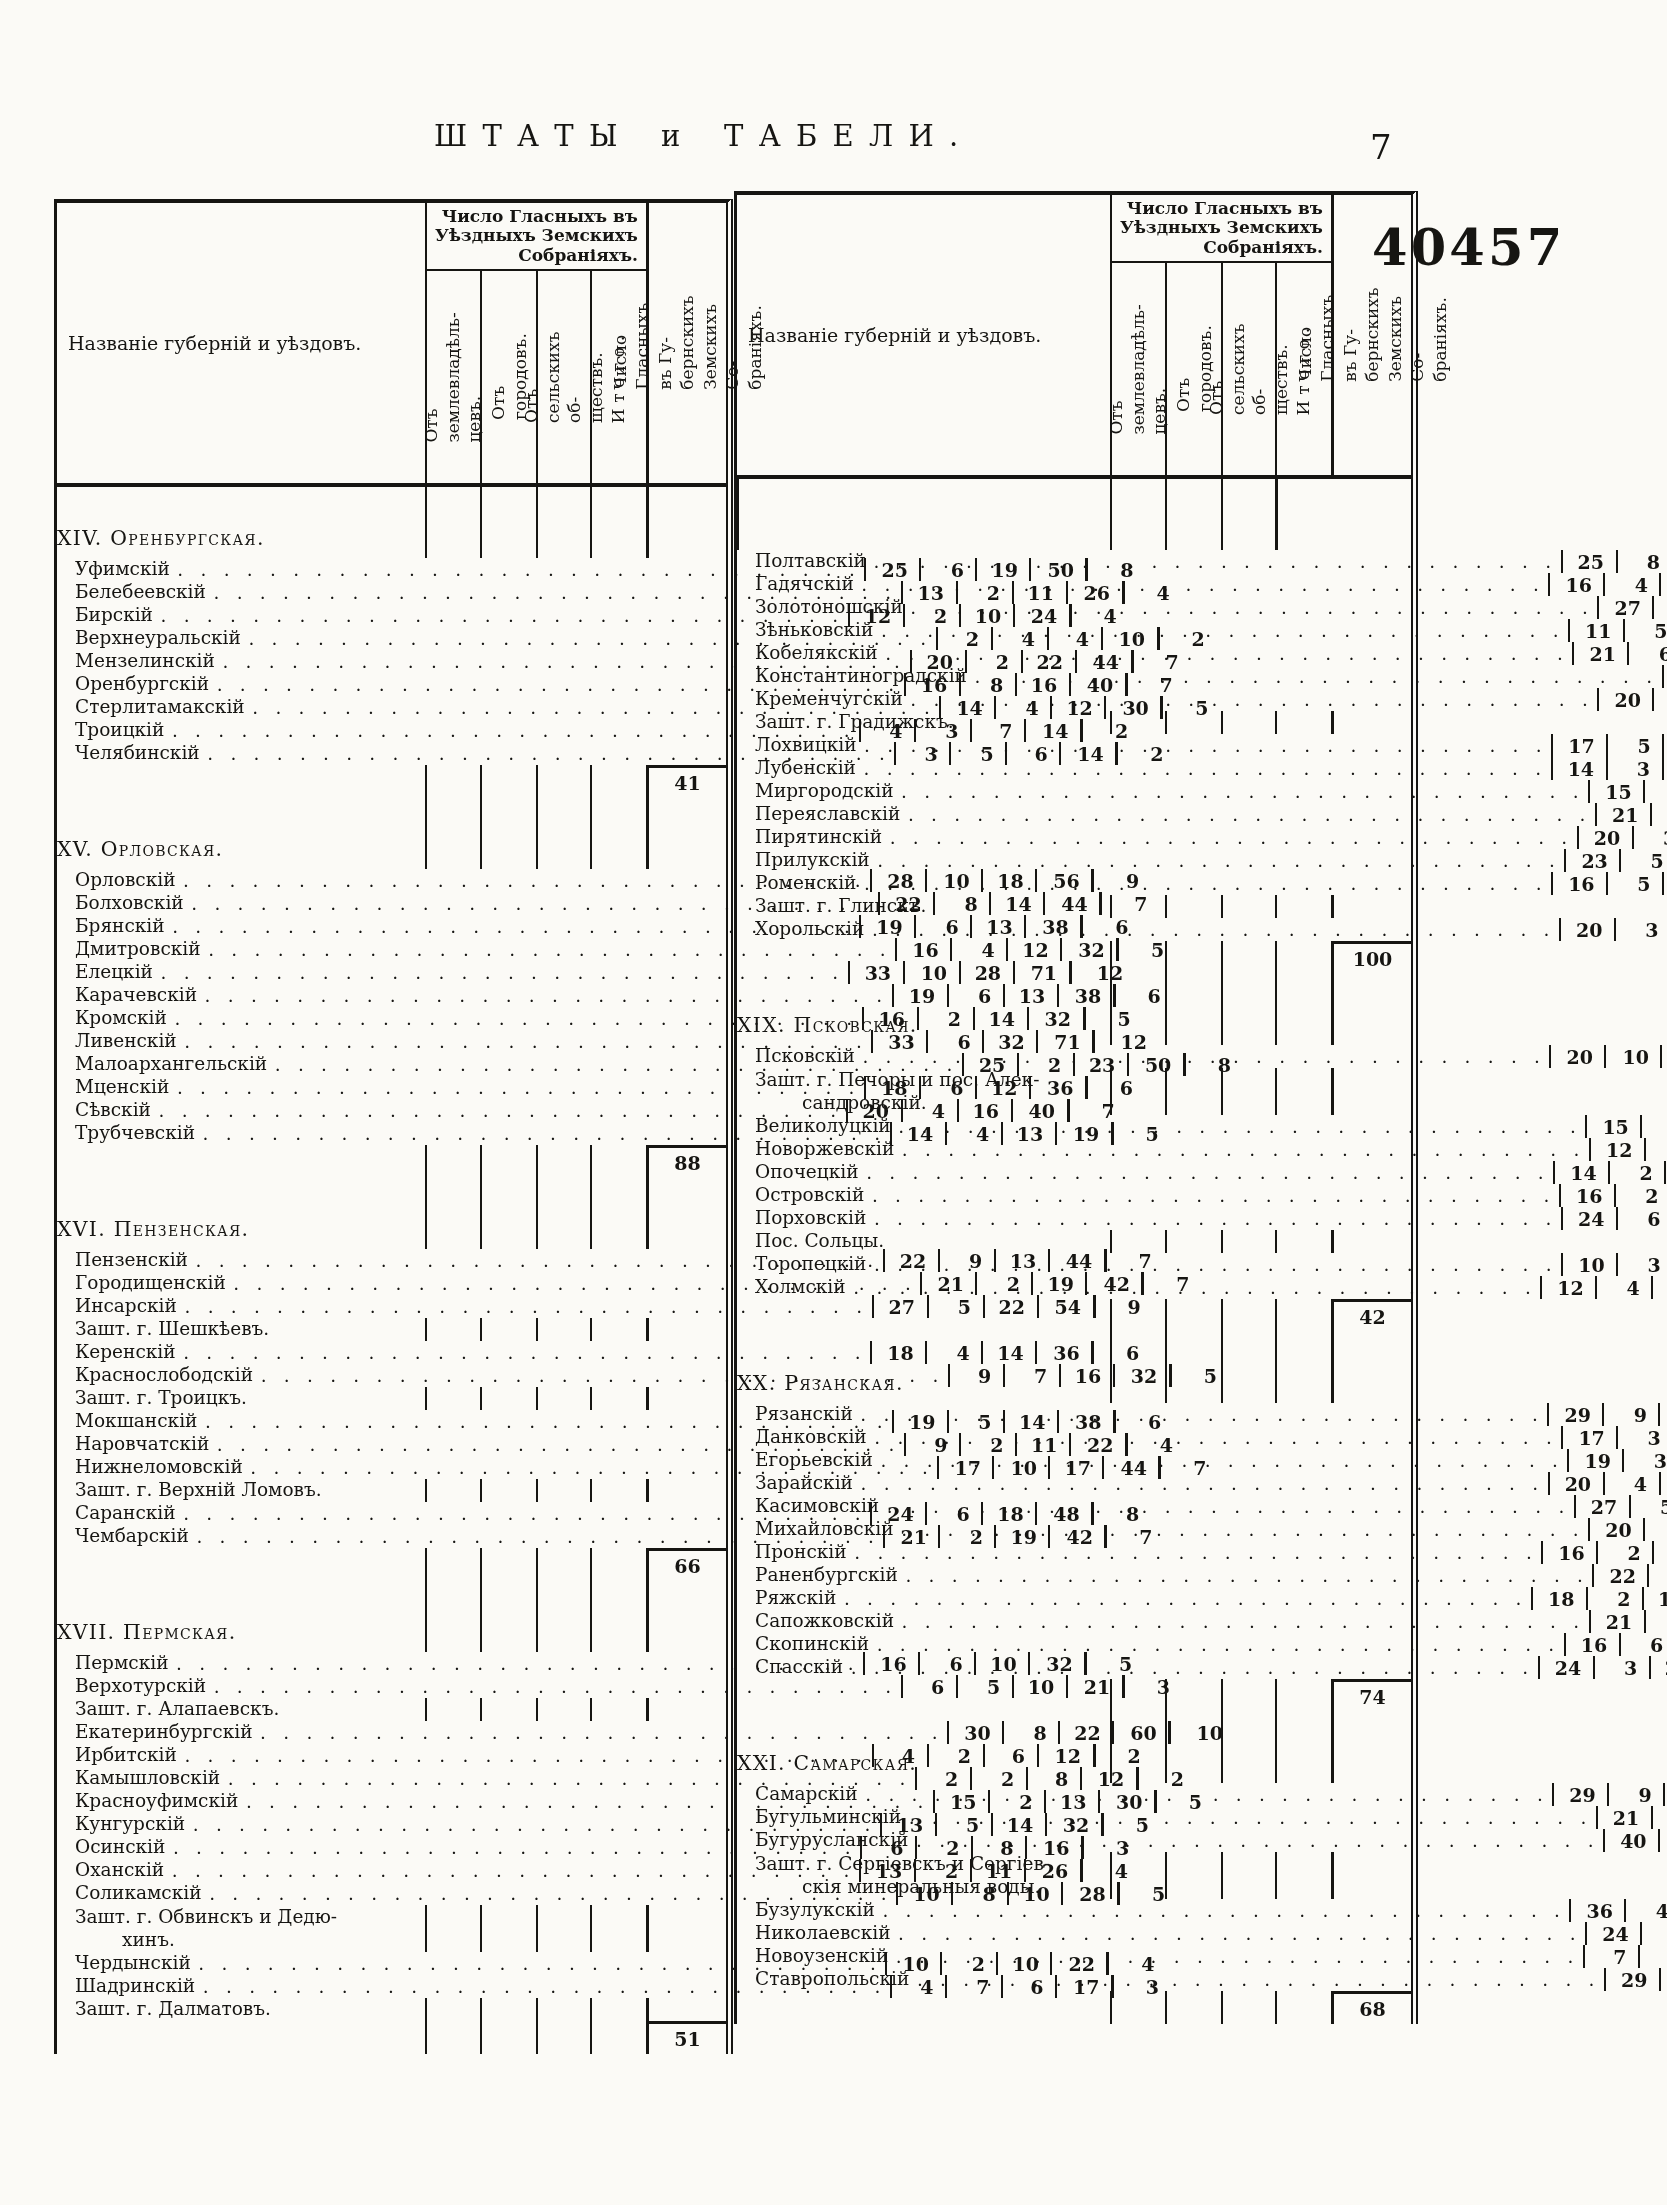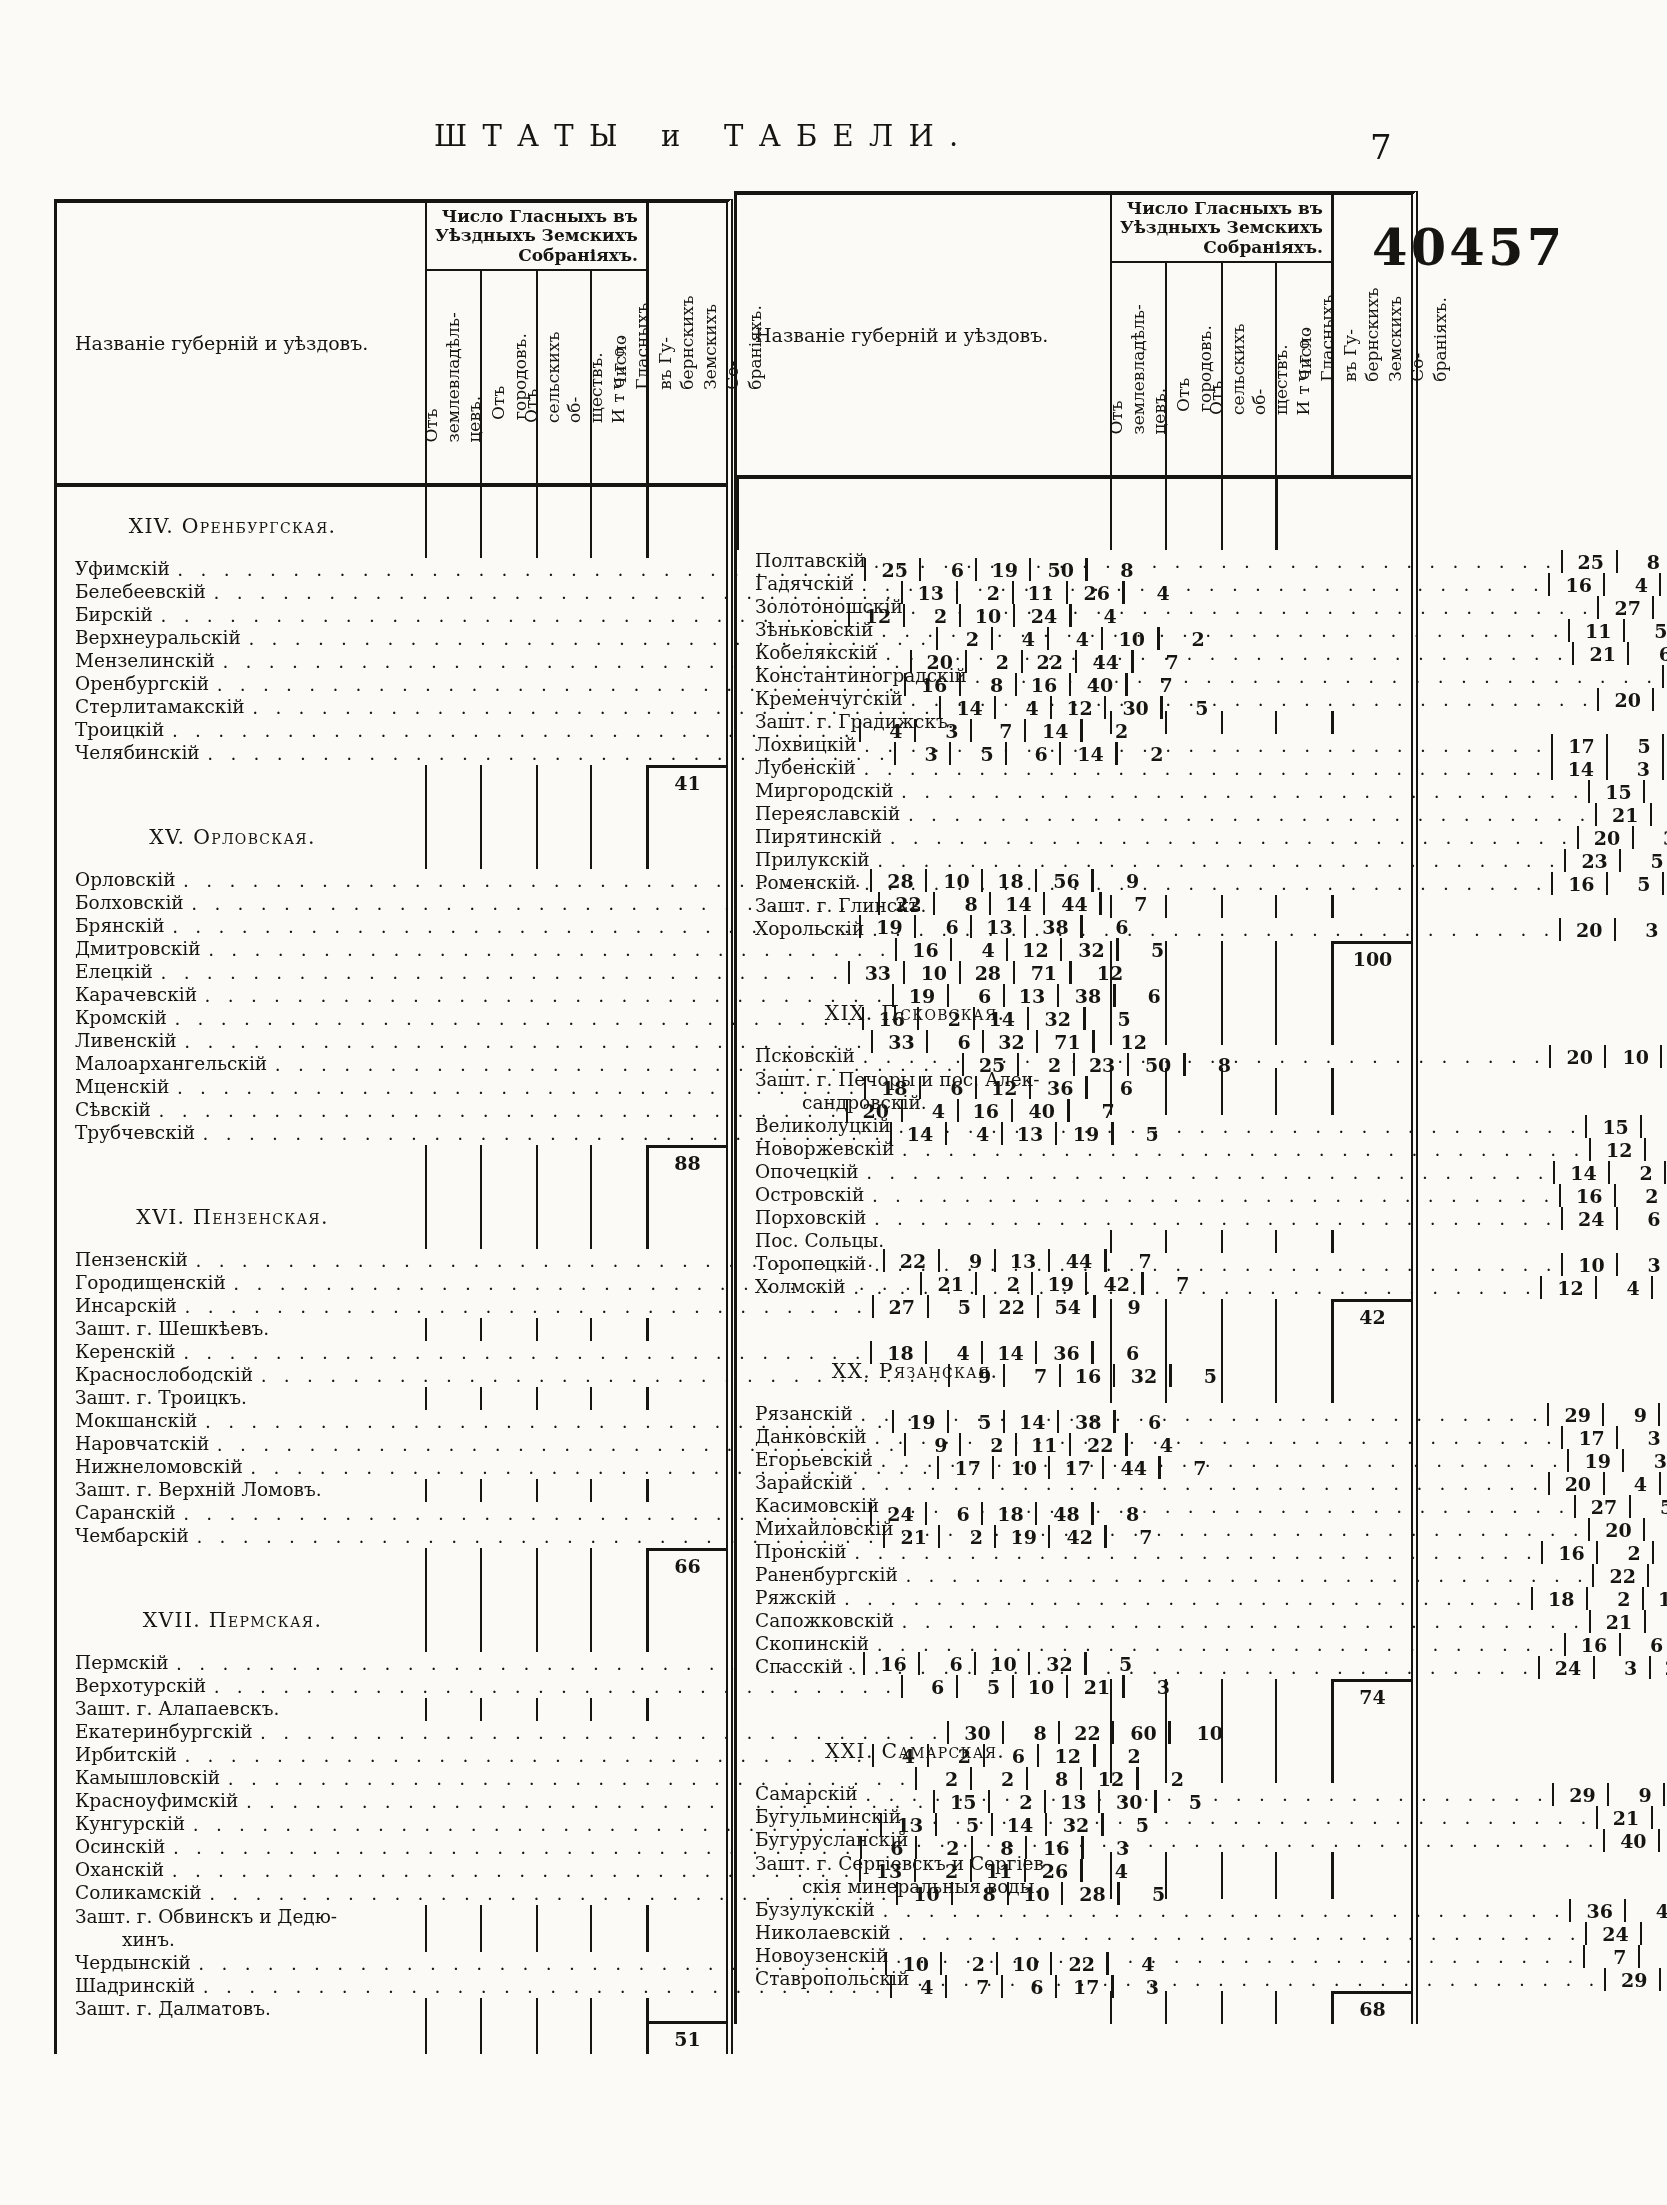--- a/index.html
+++ b/index.html
@@ -16,21 +16,21 @@
   .page-num{position:absolute;top:127px;left:1370px;font-size:34px;}
   .doc-num{position:absolute;top:217px;left:1372px;font-size:51px;font-weight:bold;letter-spacing:3.2px;}
   
   .table{position:absolute;border-top:4.5px solid #161512;border-left:3.2px solid #161512;border-right:7px double #161512;background:transparent;}
   #left-table{left:54px;top:199px;width:669px;}
   #right-table{left:734px;top:191px;width:674px;}
   .thead{
     display:grid;grid-template-columns:1fr 55px 56px 54px 56px 80px;
     grid-template-rows:68px 212px;border-bottom:4.5px solid #161512;
   }
-  .h-name{grid-column:1;grid-row:1/3;display:flex;align-items:center;padding-left:18px;font-size:19px;}
+  .h-name{grid-column:1;grid-row:1/3;display:flex;align-items:center;padding-left:11px;font-size:19px;}
   .h-group{
     grid-column:2/6;grid-row:1;border-left:2.5px solid #161512;border-bottom:2.5px solid #161512;
     display:flex;align-items:center;justify-content:center;text-align:right;
     font-size:17px;line-height:1.13;white-space:pre-line;font-weight:bold;
   }
   .h-sub{grid-row:2;border-left:2.5px solid #161512;display:flex;align-items:center;justify-content:center;overflow:visible;}
   .col2{grid-column:2}.col3{grid-column:3}.col4{grid-column:4}.col5{grid-column:5}
   .h-gub{grid-column:6;grid-row:1/3;border-left:3.8px solid #161512;display:flex;align-items:center;justify-content:center;overflow:visible;}
   .vtext{transform:rotate(-90deg);white-space:pre-line;text-align:left;font-size:17px;line-height:1.27;}
   .h-sub .vtext{width:195px;}
@@ -41,21 +41,21 @@
   .trow.h2{min-height:47px;}
   .trow.sec{min-height:71px;}
   .trow.tot{min-height:33px;}
   .cell{border-left:2.5px solid #161512;display:flex;align-items:center;justify-content:flex-end;
         padding-right:11.5px;font-size:19px;font-weight:bold;}
   .cell.gub{border-left:3.8px solid #161512;justify-content:center;padding-right:0;}
   .cell.name{border-left:none;justify-content:flex-start;padding:0 3.8px 0 18px;font-weight:normal;font-size:18.5px;}
   .nm{white-space:pre-wrap;line-height:1.22;}
   .dots{flex:1 1 auto;overflow:hidden;white-space:nowrap;letter-spacing:5.7px;margin-left:7.6px;font-weight:normal;}
   .dots::after{content:". . . . . . . . . . . . . . . . . . . . . . . . . . . . . .";}
-  .sec .cell.name{justify-content:center;align-items:flex-start;padding:27px 17px 0 0;}
+  .sec .cell.name{justify-content:flex-start;align-items:flex-start;padding:27px 17px 0 0;margin-top:12px;}
   .sec-label{font-variant:small-caps;font-size:20.4px;letter-spacing:1.3px;}
   .tot .cell.gub{border-top:3.2px solid #161512;align-items:center;}
 </style>
 </head>
 <body>
 
 <div class="page-title">ШТАТЫ и ТАБЕЛИ.</div>
 <div class="page-num">7</div>
 <div class="doc-num">40457</div>
 

